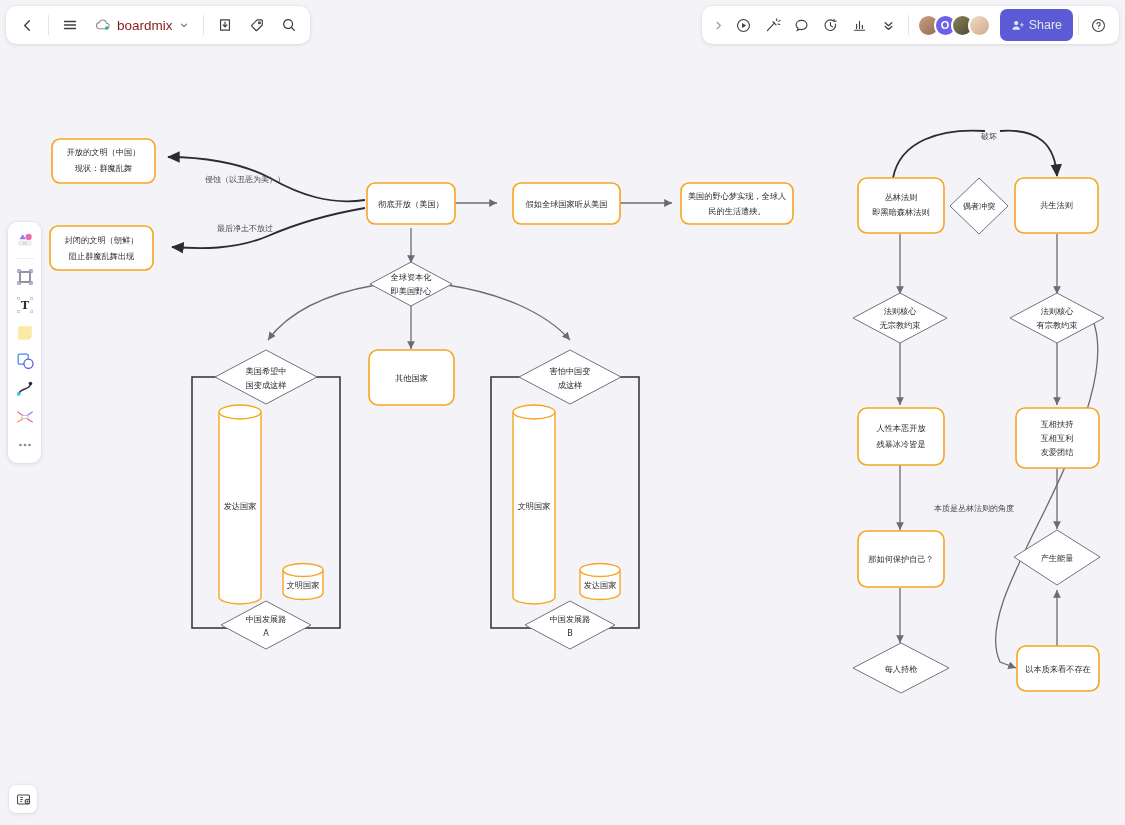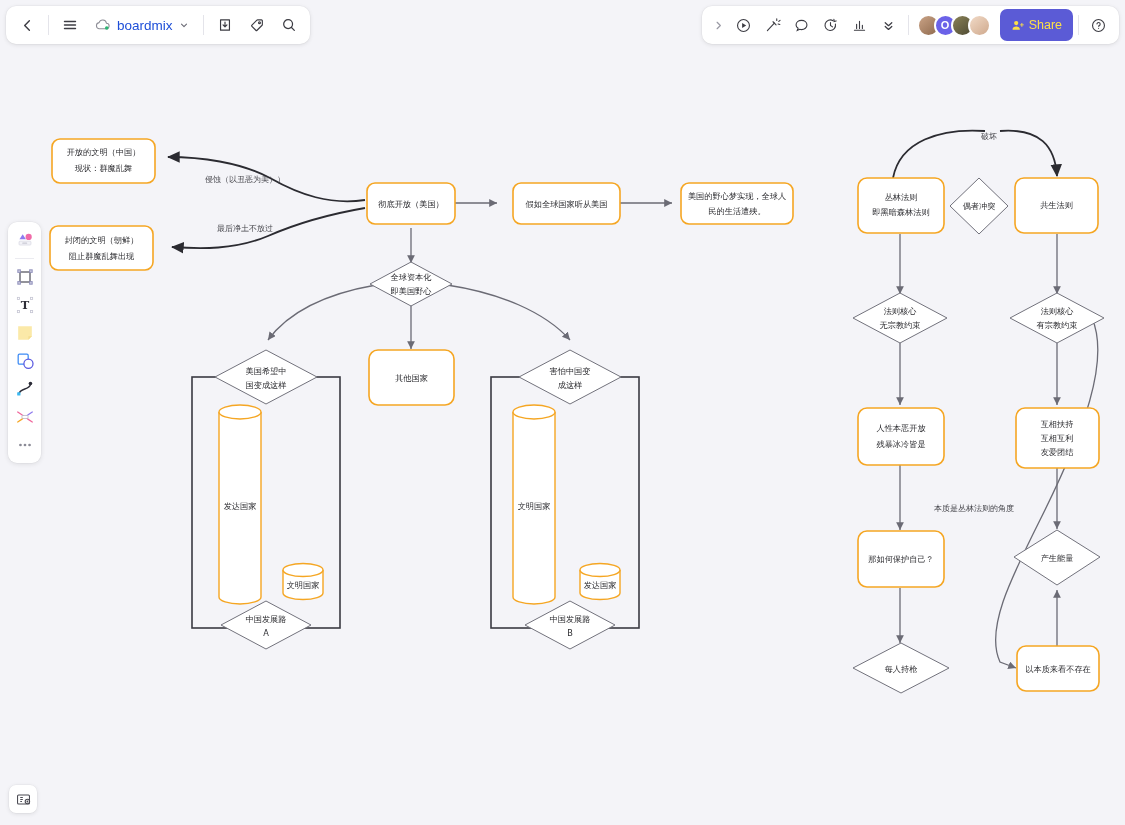--- a/index.html
+++ b/index.html
@@ -38,21 +38,21 @@
     display: flex; align-items: center; justify-content: center;
     border-radius: 6px;
     color: #3c3c43;
     cursor: pointer;
   }
   .tl-sep { width: 1px; height: 20px; background: #e4e4ea; margin: 0 4px; }
   .doc-name {
     display: flex; align-items: center; gap: 6px;
     padding: 0 8px; height: 30px;
     border-radius: 6px; cursor: pointer;
-    font-size: 13.5px; color: #1d4ed8;
+    font-size: 13.5px; color: #7f1d1d;
     white-space: nowrap;
   }
 
   
   .tr-bar {
     position: absolute; right: 6px; top: 6px;
     height: 38px;
     background: #ffffff;
     border-radius: 10px;
     box-shadow: 0 1px 4px rgba(0,0,0,.10), 0 0 0 .5px rgba(0,0,0,.04);
@@ -73,21 +73,21 @@
     margin-left: -6px;
     background-size: cover;
     display: flex; align-items: center; justify-content: center;
     font-size: 11px; color: #fff; font-weight: 600;
     overflow: hidden;
   }
   .avatar:first-child { margin-left: 0; }
   .share-btn {
     display: flex; align-items: center; gap: 5px;
     height: 26px; padding: 16px 11px;
-    background: #5b5bd6; color: #fde047;
+    background: #5b5bd6; color: #e5e5e5;
     border-radius: 7px; font-size: 12.5px;
     cursor: pointer; margin-left: 8px; white-space: nowrap;
   }
 
   
   .lrail {
     position: absolute; left: 8px; top: 222px;
     width: 33px;
     background: #ffffff;
     border-radius: 9px;

